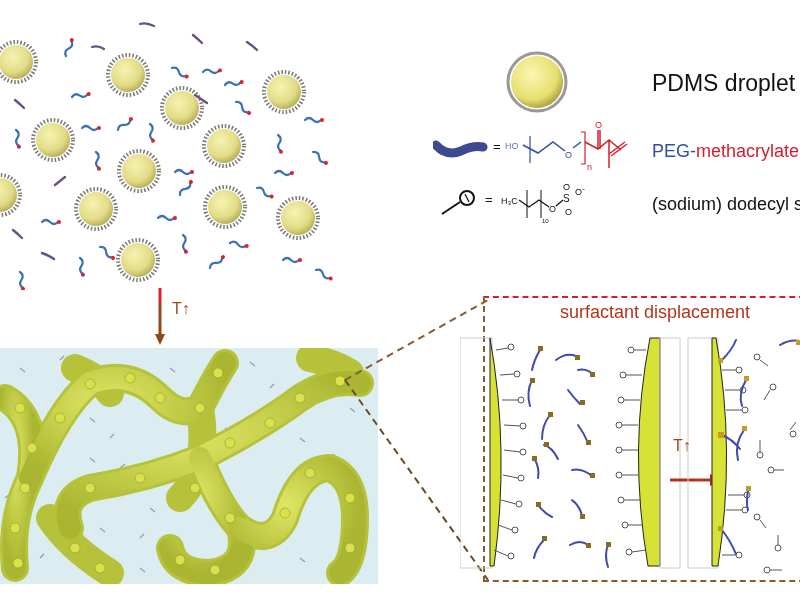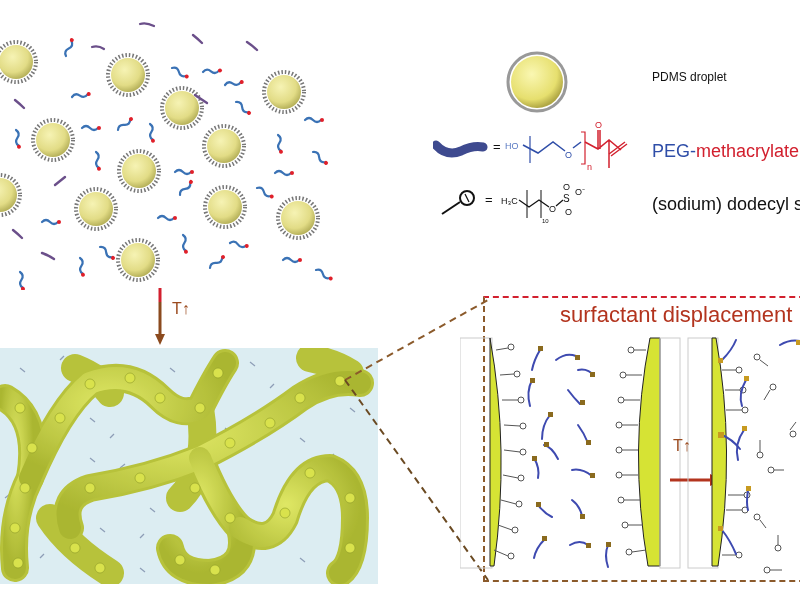--- a/index.html
+++ b/index.html
@@ -1,22 +1,22 @@
 <!DOCTYPE html>
 <html><head>
 <meta charset="utf-8">
 <style>
   html, body { margin:0; padding:0; background:#ffffff; }
   body { width:800px; height:600px; position:relative; overflow:hidden; font-family:"Liberation Sans", sans-serif; }
   .abs { position:absolute; }
   svg { display:block; }
-  .legend-label { position:absolute; font-family:"Liberation Sans", sans-serif; font-size:12px; color:#111; white-space:nowrap; }
+  .legend-label { position:absolute; font-family:"Liberation Sans", sans-serif; font-size:23px; color:#111; white-space:nowrap; }
   .peg-text { color:#2f4ea8; }
   .meth-text { color:#d2202e; }
-  .title-disp { position:absolute; font-size:22px; color:#b3341e; white-space:nowrap; font-family:"Liberation Sans", sans-serif; }
+  .title-disp { position:absolute; font-size:18px; color:#b3341e; white-space:nowrap; font-family:"Liberation Sans", sans-serif; }
   .t-label { position:absolute; font-size:16px; color:#9b4a1e; font-family:"Liberation Sans", sans-serif; }
 </style>
 </head>
 <body>
 
 <div class="abs" style="left:0;top:0;width:340px;height:290px;">
   <svg width="340" height="290">
     <defs>
       <radialGradient id="dropG" cx="40%" cy="35%" r="65%">
         <stop offset="0%" stop-color="#f6f3b4"></stop>

